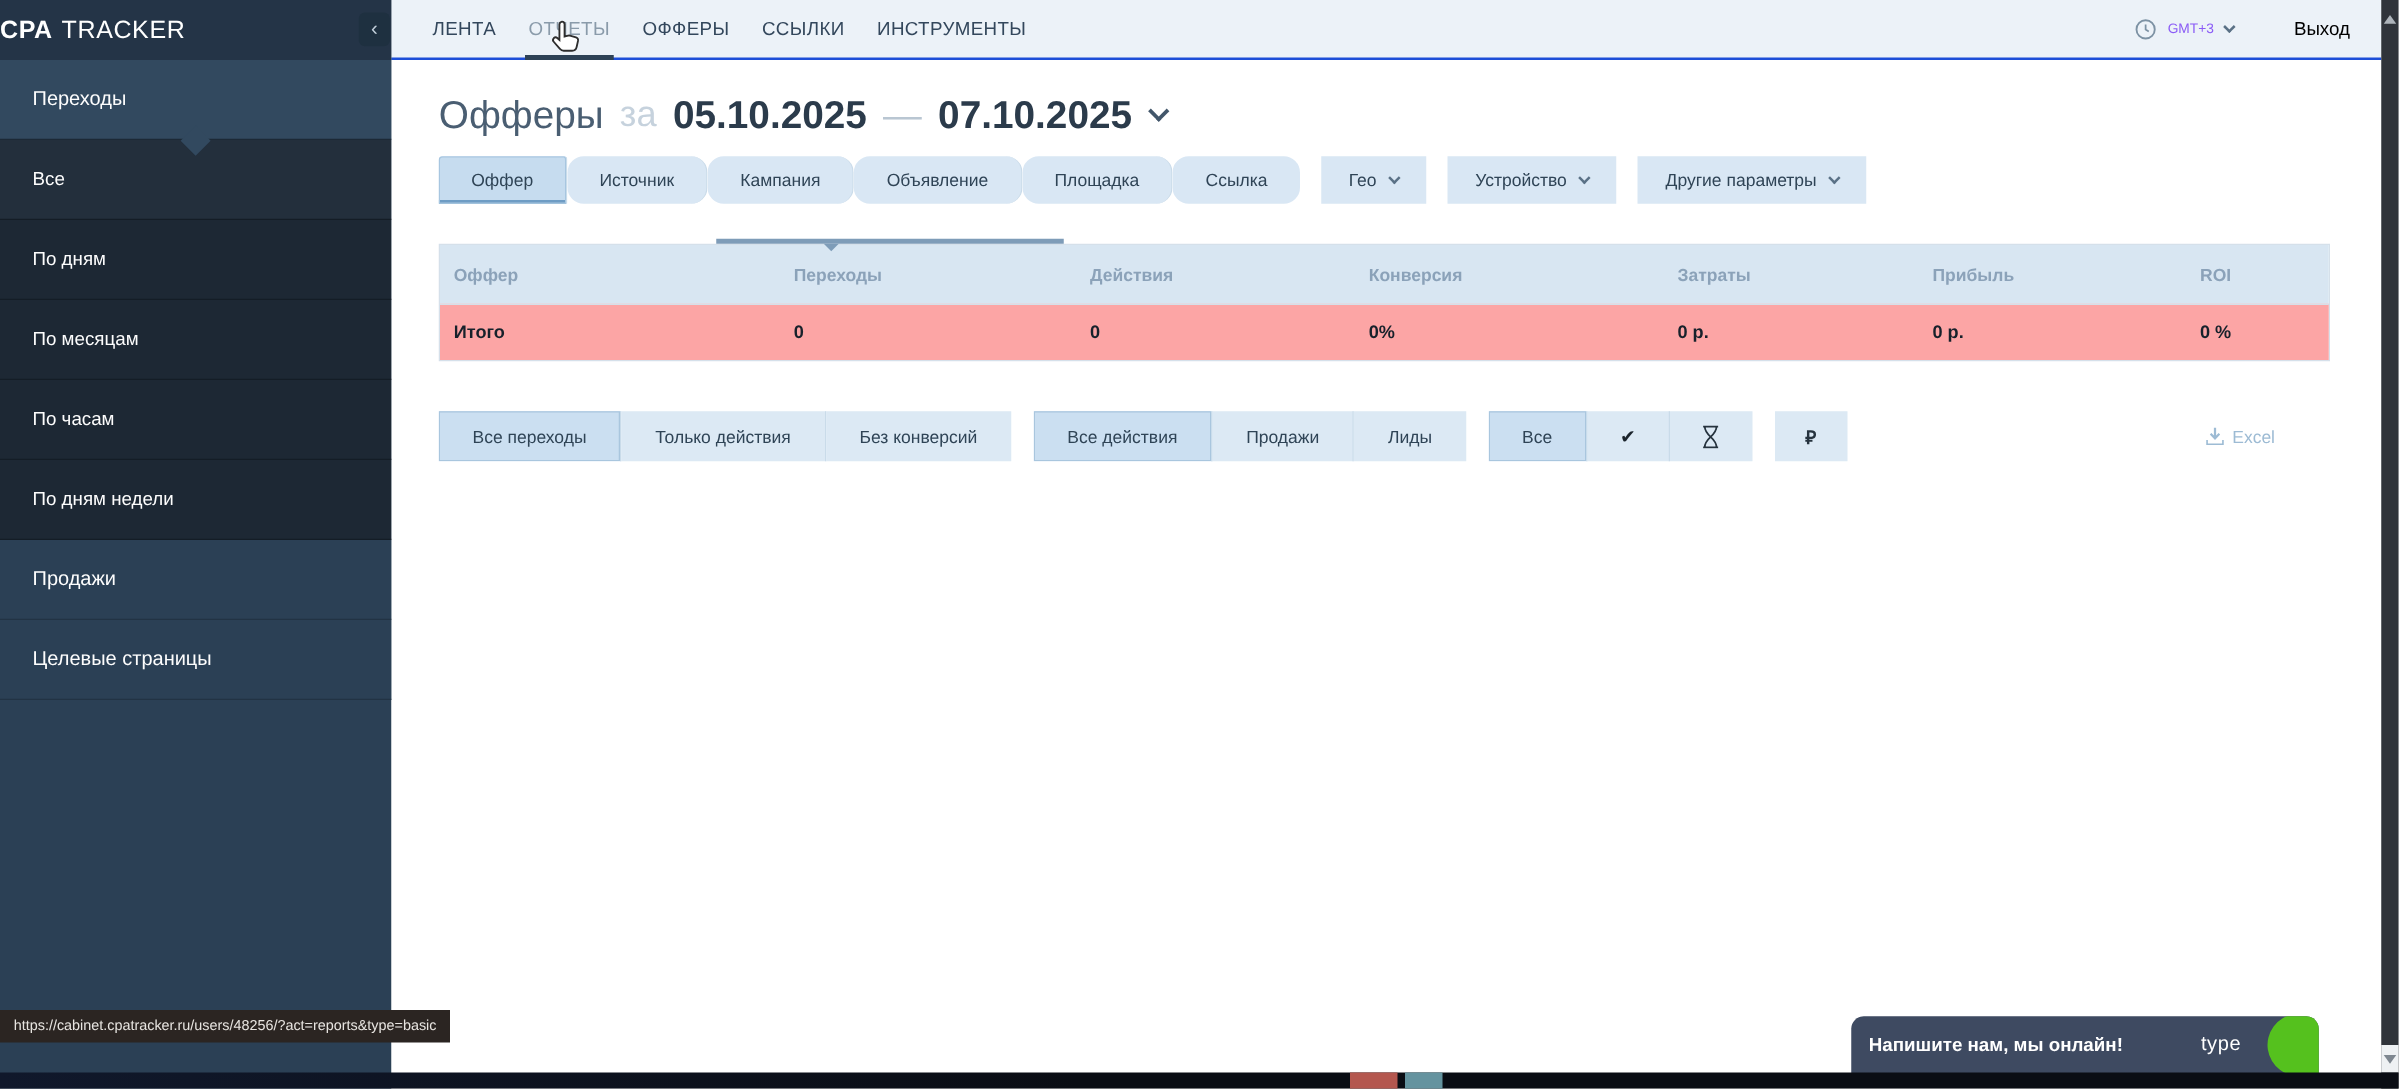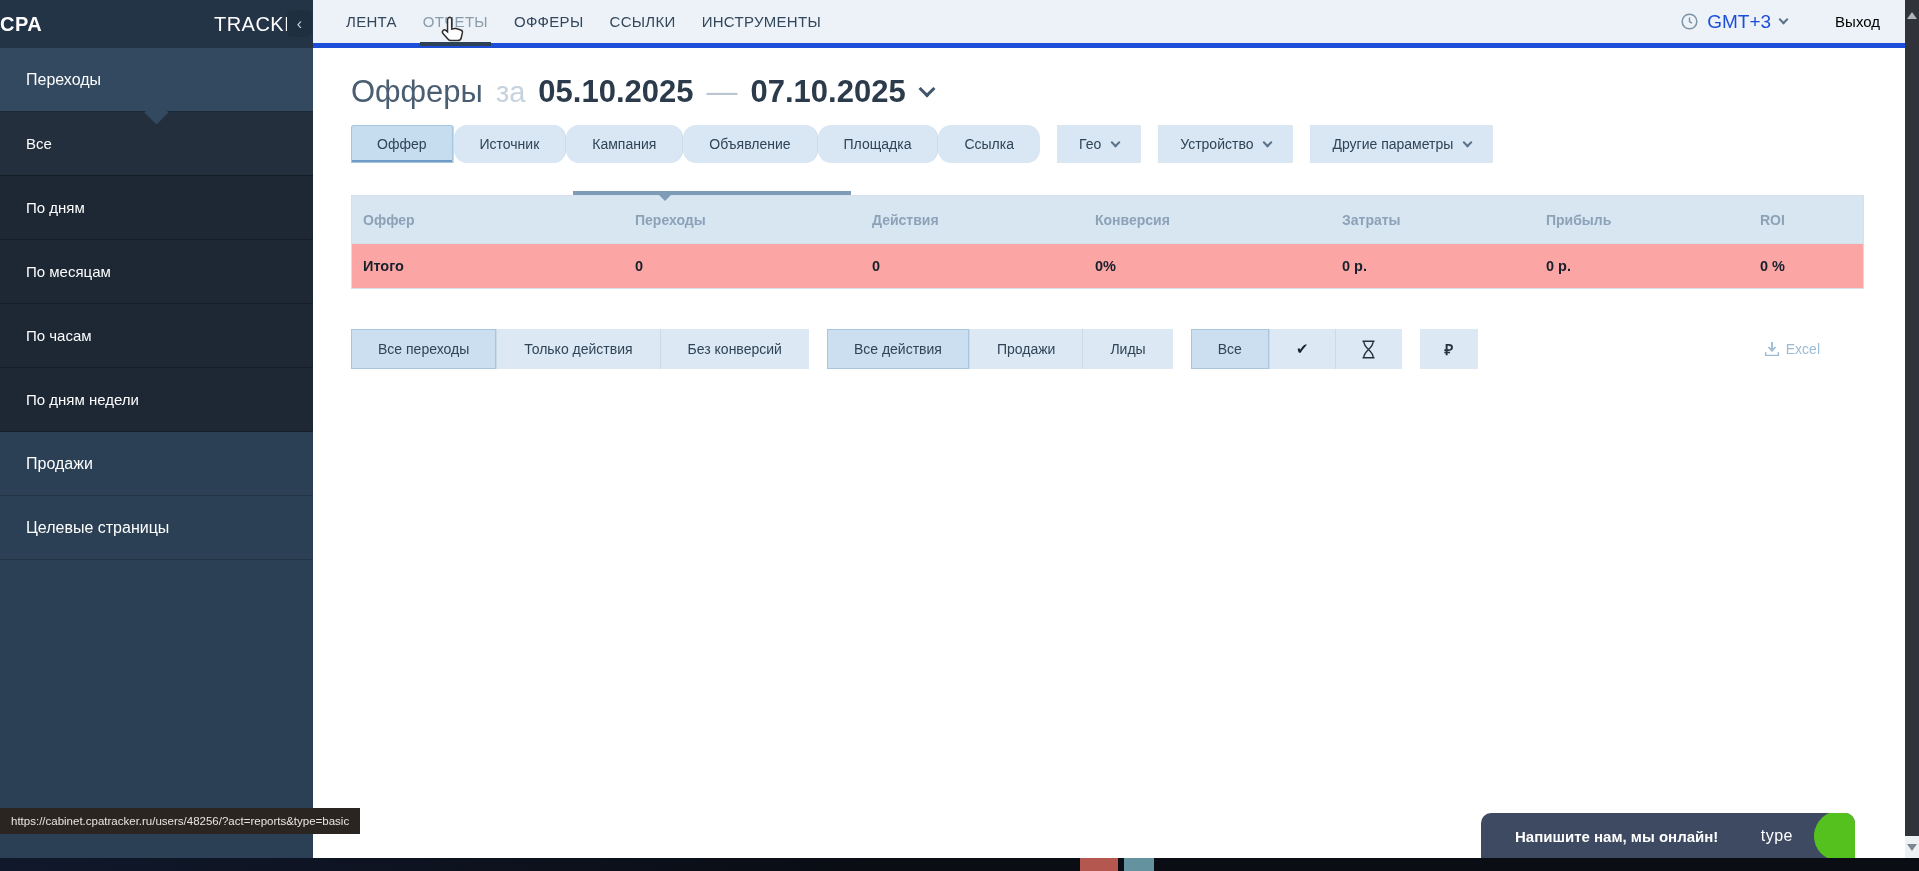--- a/index.html
+++ b/index.html
@@ -1,37 +1,37 @@
 <!DOCTYPE html>
 <html><head>
 <meta charset="utf-8">
 <style>
   * { margin:0; padding:0; box-sizing:border-box; }
   html,body { width:1919px; height:871px; overflow:hidden; }
   body { position:relative; background:#fff; font-family:"Liberation Sans", sans-serif; cursor:default; }
 
   
   #sidebar { position:absolute; left:0; top:0; width:313px; height:871px; background:#2b4055; z-index:5; }
-  .logo-bar { height:48px; background:#243447; color:#fff; display:flex; align-items:center; justify-content:space-between; font-size:20px; letter-spacing:.5px; }
+  .logo-bar { height:48px; background:#243447; color:#fff; display:flex; align-items:center; justify-content:flex-start; font-size:20px; letter-spacing:.5px; }
   .logo-bar .b { font-weight:bold; margin-right:7px; }
   .collapse-btn { position:absolute; left:287px; top:10px; width:25px; height:27px; background:#1e3040; color:#c2cfda; display:flex; align-items:center; justify-content:center; border-radius:5px; font-size:16px; z-index:6; }
   .side-item { height:64px; display:flex; align-items:center; padding-left:26px; color:#fdfdfd; font-size:16px; position:relative; }
   .side-item.header { background:#32495f; border-bottom:1px solid #1c2936; }
   .side-item.sub { background:#1d2834; font-size:15px; border-bottom:1px solid #141d26; }
   .side-item.sub.selected { background:#232f3c; }
   .side-item.group { background:#2b4055; border-bottom:1px solid #223344; }
   .notch { position:absolute; left:148px; top:104px; width:17px; height:17px; background:#32495f; transform:rotate(45deg); z-index:7; }
 
   
-  #topbar { position:absolute; left:313px; top:0; width:1592px; height:48px; background:#ecf2f8; border-bottom:5px solid #1d4ed8; display:flex; align-items:center; z-index:4; }
+  #topbar { position:absolute; left:313px; top:0; width:1592px; height:48px; background:#ecf2f8; border-bottom:2px solid #1d4ed8; display:flex; align-items:center; z-index:4; }
   .nav { display:flex; gap:26px; margin-left:33px; }
   .nav-item { font-size:15px; color:#33475c; letter-spacing:.3px; position:relative; cursor:pointer; }
   .nav-item.active { color:#8a9baa; }
   .nav-item.active::after { content:""; position:absolute; left:-3px; right:-3px; bottom:-16px; height:4px; background:#2e4256; }
-  .tz-cluster { margin-left:auto; display:flex; align-items:center; gap:9px; color:#1d4ed8; font-size:19px; cursor:pointer; }
+  .tz-cluster { margin-left:auto; display:flex; align-items:center; gap:9px; color:#8b5cf6; font-size:11px; cursor:pointer; }
   .chev { display:inline-block; width:7px; height:7px; border-right:2px solid #5a7186; border-bottom:2px solid #5a7186; transform:rotate(45deg); margin-top:-4px; }
   .logout { margin-left:48px; margin-right:25px; font-size:15px; color:#000000; cursor:pointer; }
 
   
   #main { position:absolute; left:313px; top:48px; width:1592px; height:823px; background:#fff; z-index:3; }
   .content { padding-left:38px; width:1551px; }
 
   .heading { margin-top:26px; display:flex; align-items:center; gap:13px; font-size:31px; }
   .h-word { color:#4a5e72; }
   .h-prep { color:#c6d2dd; font-size:29px; }
@@ -63,21 +63,21 @@
   .btn-group .btn:last-child { border-right:none; }
   .btn.active { background:#cbdff1; box-shadow:inset 0 0 0 1px #a9c6de; }
   .btn.iconbtn { width:66px; padding:0; }
   .btn.ruble { width:58px; padding:0; border-right:none; font-size:15px; font-weight:bold; color:#26333e; }
   .check-glyph { font-size:15px; color:#1b242c; }
   .excel-link { margin-left:auto; margin-right:44px; display:flex; align-items:center; gap:7px; color:#9dbbd4; font-size:14px; cursor:pointer; }
 
   
   #status-tooltip { position:absolute; left:0; top:808px; height:26px; background:#2b2522; color:#e8e5e1; font-size:11.5px; line-height:26px; padding:0 11px; z-index:50; white-space:nowrap; }
   #jivo { position:absolute; left:1481px; top:813px; width:374px; height:46px; background:#3e4a61; border-radius:10px 10px 0 0; z-index:40; display:flex; align-items:center; overflow:hidden; cursor:pointer; }
-  .jivo-msg { color:#fff; font-weight:bold; font-size:15px; margin-left:34px; }
+  .jivo-msg { color:#fff; font-weight:bold; font-size:15px; margin-left:14px; }
   .jivo-brand { position:absolute; right:62px; color:#fff; font-size:16px; letter-spacing:.5px; }
   .jivo-leaf { position:absolute; right:-9px; top:-2px; width:50px; height:50px; background:#55c11e; border-radius:50% 50% 8% 50%; transform:rotate(14deg); }
 
   #taskbar { position:absolute; left:0; top:858px; width:1919px; height:13px; background:linear-gradient(90deg,#10182b 0%,#0a0d14 45%,#0a0d14 100%); z-index:60; }
   .tb-red { position:absolute; left:1080px; top:0; width:38px; height:13px; background:#b4574f; }
   .tb-teal { position:absolute; left:1124px; top:0; width:30px; height:13px; background:#64939f; }
 
   #scrollbar { position:absolute; left:1905px; top:0; width:14px; height:871px; background:#30343a; z-index:55; }
   .sb-up { position:absolute; left:2px; top:7px; width:0; height:0; border:5px solid transparent; border-bottom:7px solid #aeb4ba; cursor:pointer; }
   .sb-bottom { position:absolute; left:0; top:836px; width:14px; height:22px; background:#eef1f3; cursor:pointer; }

